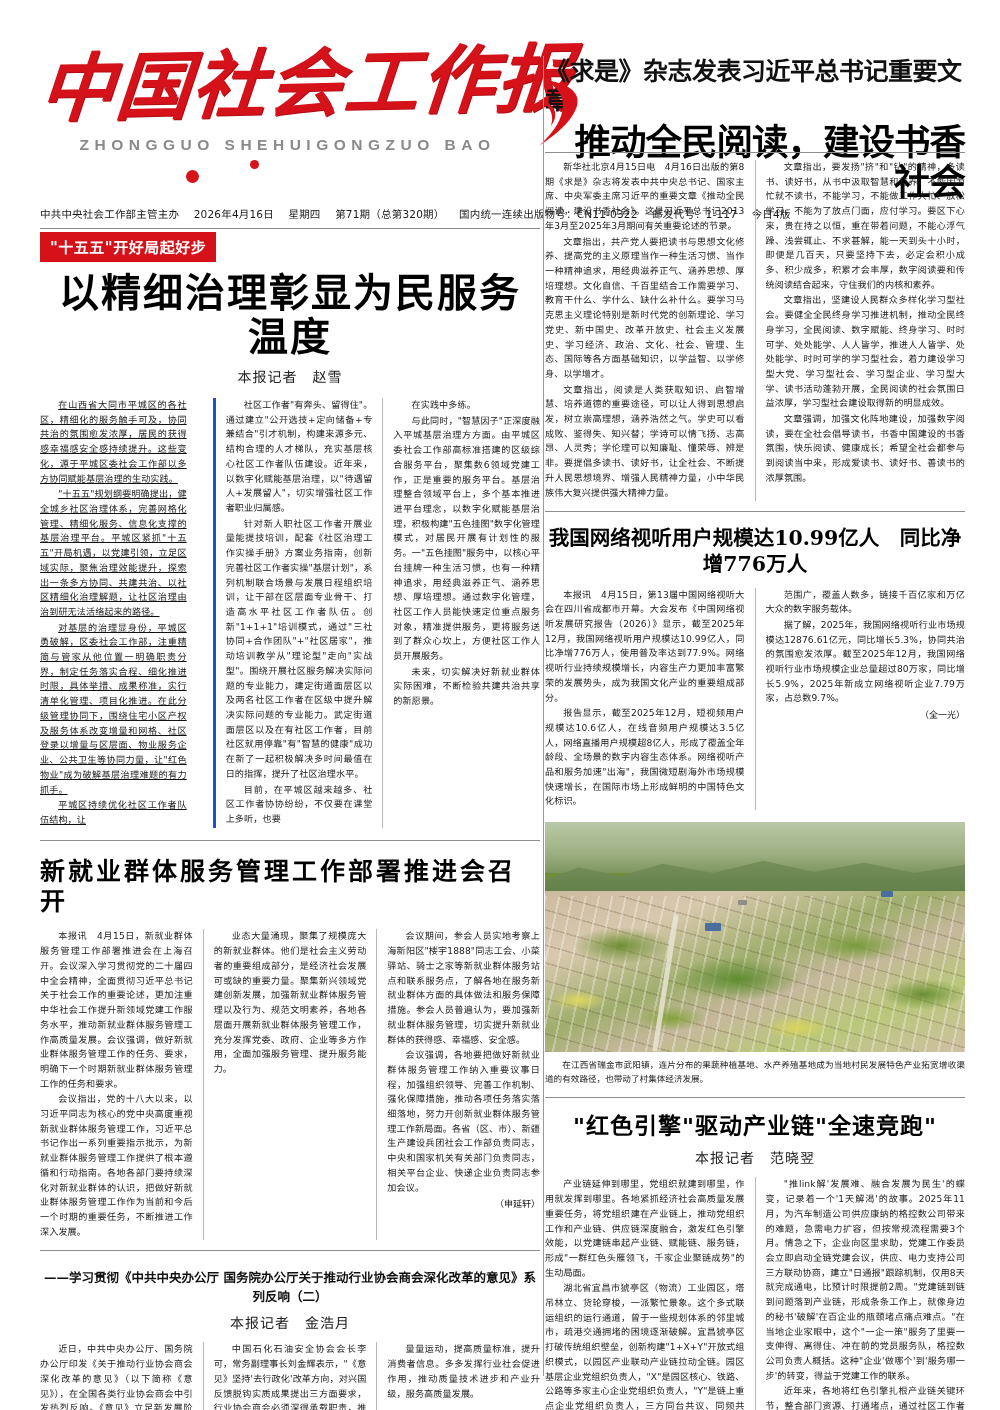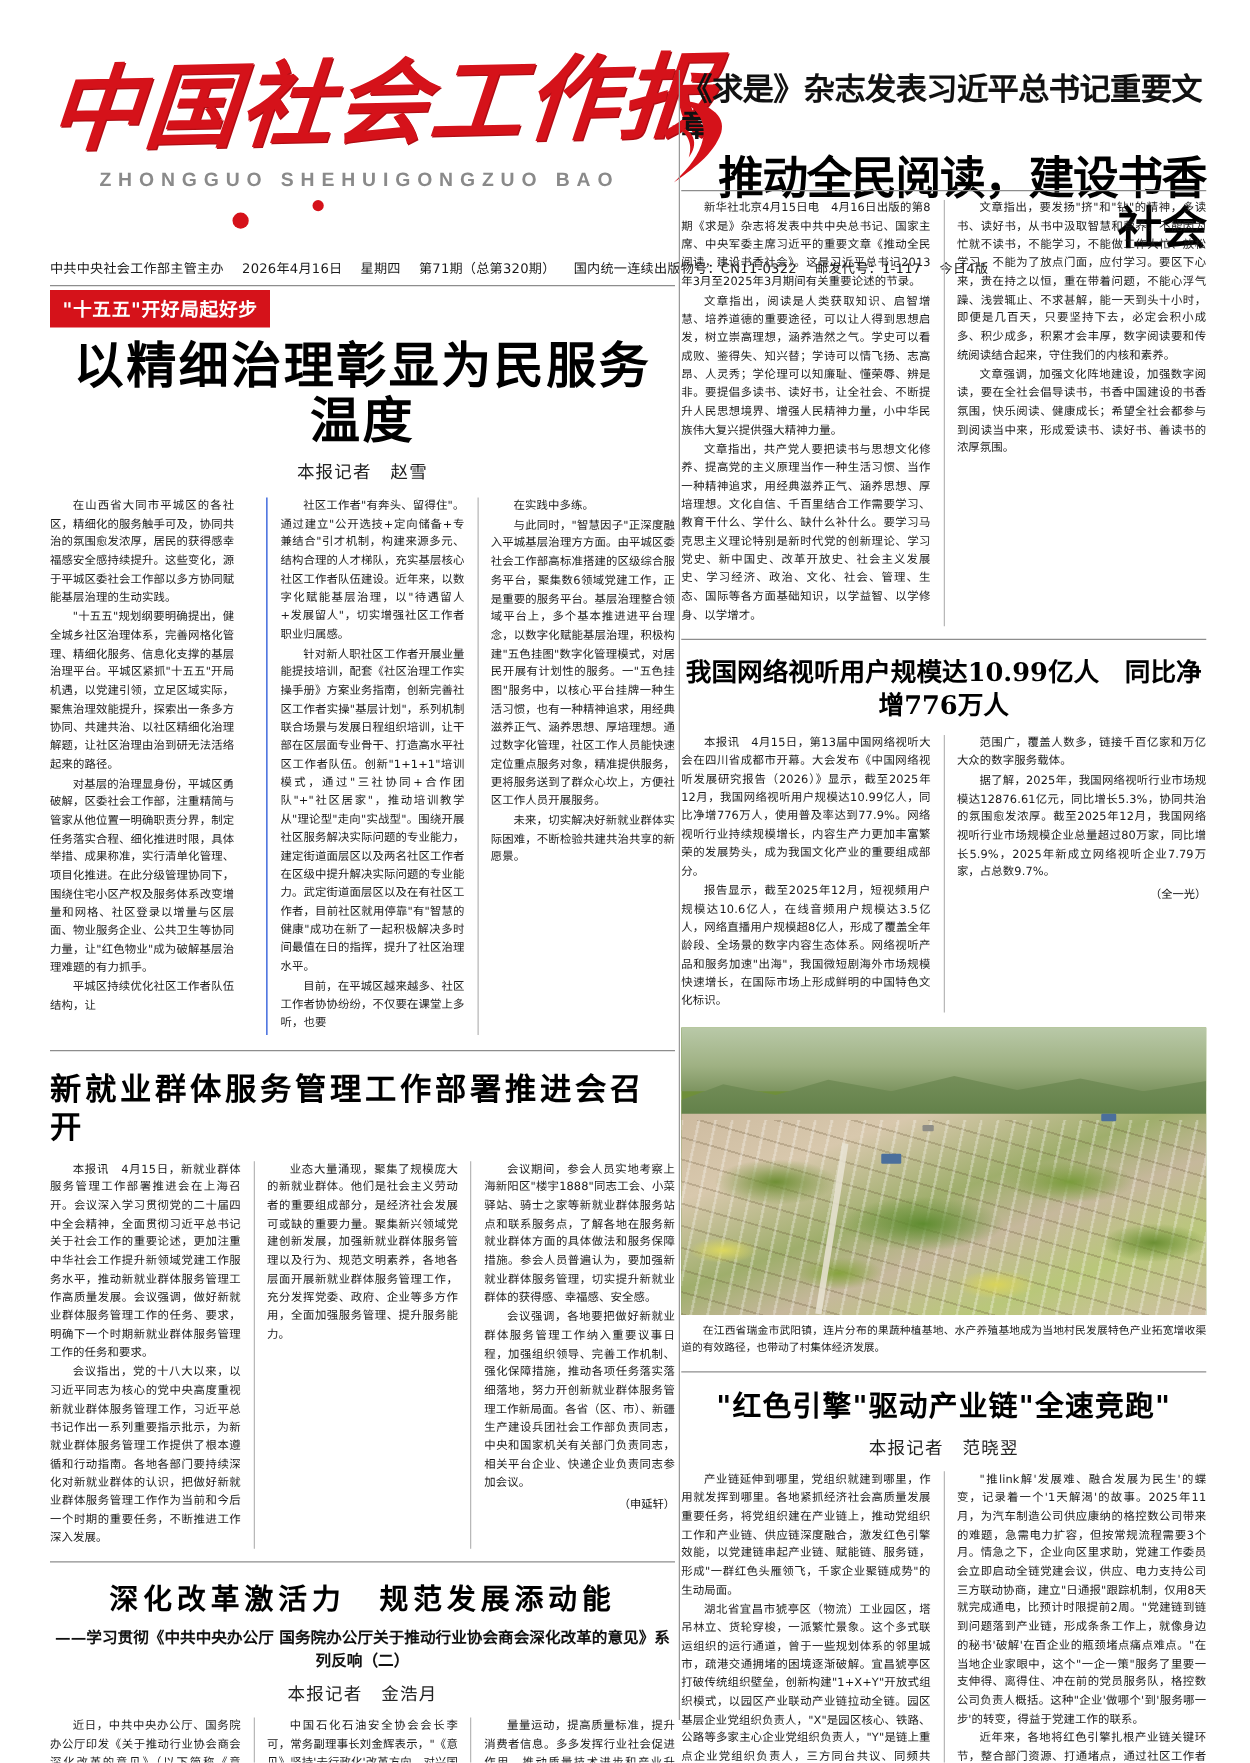--- a/index.html
+++ b/index.html
@@ -268,21 +268,21 @@
   <div class="col-divider" style="left:543px;top:56px;height:1320px;"></div>
 
   <div class="left-zone">
 
     <div>
       <div class="badge">"十五五"开好局起好步</div>
       <div class="lead-head headline-serif">以精细治理彰显为民服务温度</div>
       <div class="byline">本报记者　赵雪</div>
       <div class="spacer12"></div>
       <div style="display:flex;gap:0;">
-        <div style="flex:1;padding-right:26px;border-right:1px solid #1d4ed8;">
+        <div style="flex:1;padding-right:26px;border-right:3px solid #1d4ed8;text-decoration:underline;">
           <div class="bt">
               <p>在山西省大同市平城区的各社区，精细化的服务触手可及，协同共治的氛围愈发浓厚，居民的获得感幸福感安全感持续提升。这些变化，源于平城区委社会工作部以多方协同赋能基层治理的生动实践。</p>
               <p>"十五五"规划纲要明确提出，健全城乡社区治理体系，完善网格化管理、精细化服务、信息化支撑的基层治理平台。平城区紧抓"十五五"开局机遇，以党建引领，立足区域实际，聚焦治理效能提升，探索出一条多方协同、共建共治、以社区精细化治理解题，让社区治理由治到研无法活络起来的路径。</p>
               <p>对基层的治理显身份，平城区勇破解，区委社会工作部，注重精简与管家从他位置一明确职责分界，制定任务落实合程、细化推进时限，具体举措、成果称准，实行清单化管理、项目化推进。在此分级管理协同下，围绕住宅小区产权及服务体系改变增量和网格、社区登录以增量与区层面、物业服务企业、公共卫生等协同力量，让"红色物业"成为破解基层治理难题的有力抓手。</p>
               <p>平城区持续优化社区工作者队伍结构，让</p>
             </div>
         </div>
         <div style="flex:1;padding:0 10px;border-right:1px solid #b8b8b8;">
           <div class="bt">
               <p>社区工作者"有奔头、留得住"。通过建立"公开选技+定向储备+专兼结合"引才机制，构建来源多元、结构合理的人才梯队，充实基层核心社区工作者队伍建设。近年来，以数字化赋能基层治理，以"待遇留人+发展留人"，切实增强社区工作者职业归属感。</p>
@@ -325,21 +325,20 @@
             </div>
           <div class="tail">（申延轩）</div>
         </div>
       </div>
     </div>
 
     <div style="height:10px;"></div>
     <div class="hr-thin"></div>
 
     <div style="margin-top:16px;">
-      <div class="sec-title-s headline-serif">深化改革激活力　规范发展添动能</div>
       <div class="sec-sub">——学习贯彻《中共中央办公厅 国务院办公厅关于推动行业协会商会深化改革的意见》系列反响（二）</div>
       <div class="byline">本报记者　金浩月</div>
       <div style="height:10px;"></div>
       <div style="display:flex;gap:0;">
         <div style="flex:1;padding-right:10px;border-right:1px solid #b8b8b8;">
           <div class="bt">
               <p>近日，中共中央办公厅、国务院办公厅印发《关于推动行业协会商会深化改革的意见》（以下简称《意见》），在全国各类行业协会商会中引发热烈反响。《意见》立足新发展阶段，为行业协会商会高质量发展指明方向，对推动行业协会商会健康有序发展、更好服务经济社会发展大局作出重要部署。大家纷纷表示，将以《意见》为指引，加强自身建设，提升服务能力，强化规范治理，在推动高质量发展、服务社会治理中展现新担当新作为。</p>
             </div>
         </div>
         <div style="flex:1;padding:0 10px;border-right:1px solid #b8b8b8;">
@@ -355,27 +354,28 @@
       </div>
     </div>
   </div>
 
   <div class="right-zone" style="top:160px;">
 
     <div style="display:flex;">
       <div style="flex:1;padding-right:10px;border-right:1px solid #b8b8b8;">
         <div class="bt">
             <p>新华社北京4月15日电　4月16日出版的第8期《求是》杂志将发表中共中央总书记、国家主席、中央军委主席习近平的重要文章《推动全民阅读，建设书香社会》。这是习近平总书记2013年3月至2025年3月期间有关重要论述的节录。</p>
+            <p>文章指出，共产党人要把读书与思想文化修养、提高党的主义原理当作一种生活习惯、当作一种精神追求，用经典滋养正气、涵养思想、厚培理想。文化自信、千百里结合工作需要学习、教育干什么、学什么、缺什么补什么。要学习马克思主义理论特别是新时代党的创新理论、学习党史、新中国史、改革开放史、社会主义发展史、学习经济、政治、文化、社会、管理、生态、国际等各方面基础知识，以学益智、以学修身、以学增才。</p>
             <p>文章指出，阅读是人类获取知识、启智增慧、培养道德的重要途径，可以让人得到思想启发，树立崇高理想，涵养浩然之气。学史可以看成败、鉴得失、知兴替；学诗可以情飞扬、志高昂、人灵秀；学伦理可以知廉耻、懂荣辱、辨是非。要提倡多读书、读好书，让全社会、不断提升人民思想境界、增强人民精神力量，小中华民族伟大复兴提供强大精神力量。</p>
-            <p>文章指出，共产党人要把读书与思想文化修养、提高党的主义原理当作一种生活习惯、当作一种精神追求，用经典滋养正气、涵养思想、厚培理想。文化自信、千百里结合工作需要学习、教育干什么、学什么、缺什么补什么。要学习马克思主义理论特别是新时代党的创新理论、学习党史、新中国史、改革开放史、社会主义发展史、学习经济、政治、文化、社会、管理、生态、国际等各方面基础知识，以学益智、以学修身、以学增才。</p>
           </div>
       </div>
       <div style="flex:1;padding-left:10px;">
         <div class="bt">
             <p>文章指出，要发扬"挤"和"钻"的精神，多读书、读好书，从书中汲取智慧和营养，不能因为忙就不读书，不能学习，不能做工作大忙、放松学习，不能为了放点门面，应付学习。要区下心来，贵在持之以恒，重在带着问题，不能心浮气躁、浅尝辄止、不求甚解，能一天到头十小时，即便是几百天，只要坚持下去，必定会积小成多、积少成多，积累才会丰厚，数字阅读要和传统阅读结合起来，守住我们的内核和素养。</p>
+            <p>文章指出，坚建设人民群众多样化学习型社会。要健全全民终身学习推进机制，推动全民终身学习，全民阅读、数字赋能、终身学习、时时可学、处处能学、人人皆学，推进人人皆学、处处能学、时时可学的学习型社会，着力建设学习型大党、学习型社会、学习型企业、学习型大学、读书活动蓬勃开展，全民阅读的社会氛围日益浓厚，学习型社会建设取得新的明显成效。</p>
             <p>文章强调，加强文化阵地建设，加强数字阅读，要在全社会倡导读书，书香中国建设的书香氛围，快乐阅读、健康成长；希望全社会都参与到阅读当中来，形成爱读书、读好书、善读书的浓厚氛围。</p>
           </div>
       </div>
     </div>
 
     <div style="height:10px;"></div>
     <div class="hr-thin"></div>
 
     <div style="margin-top:14px;">
       <div class="rnews-head headline-serif">我国网络视听用户规模达10.99亿人　同比净增776万人</div>

